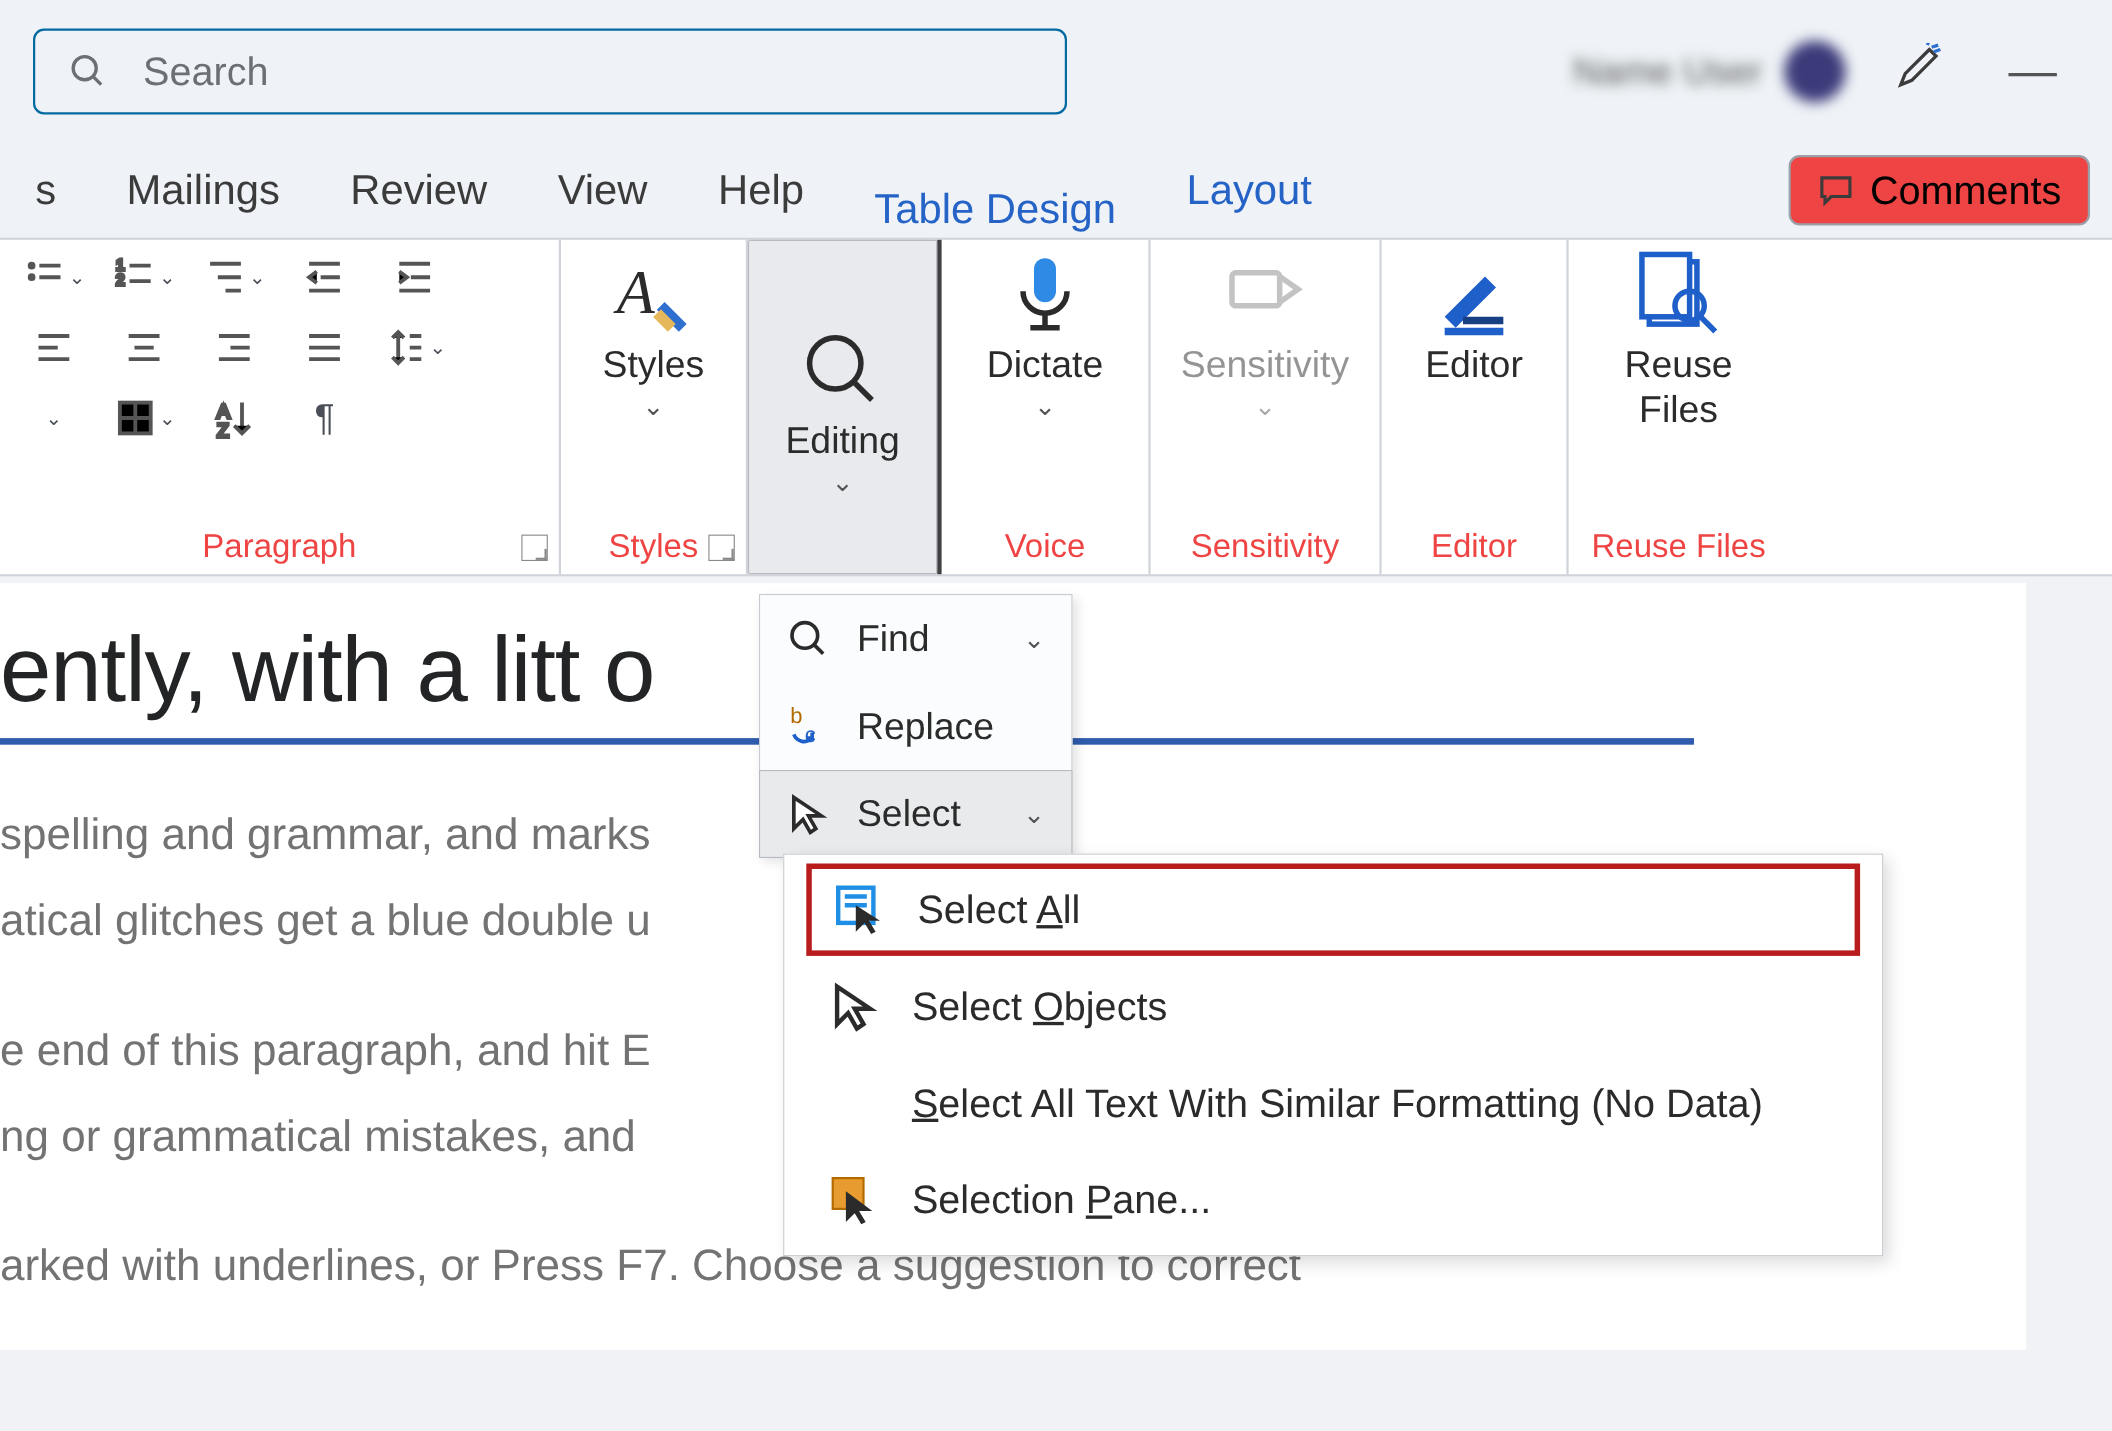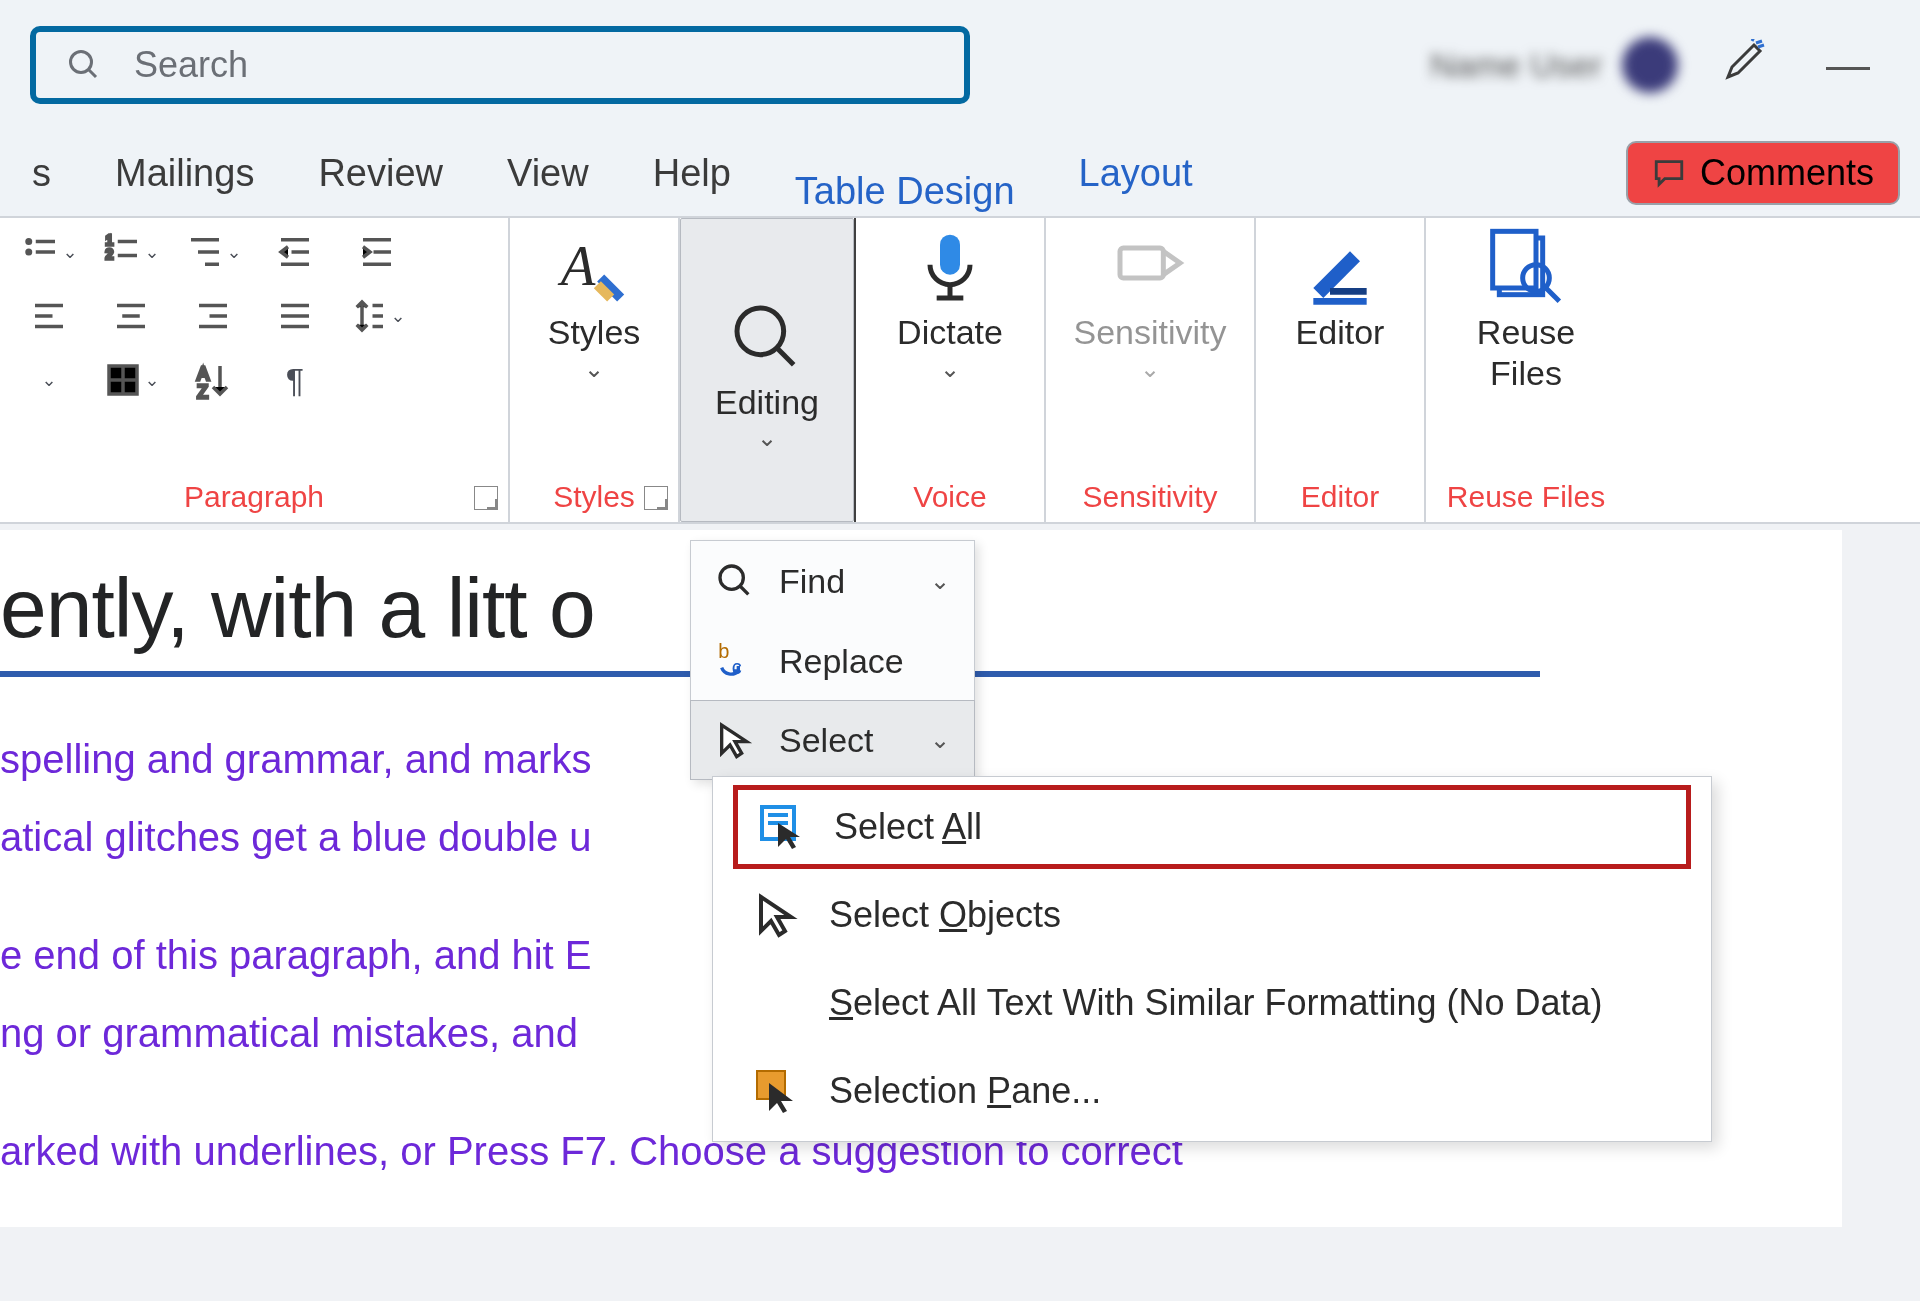--- a/index.html
+++ b/index.html
@@ -1,20 +1,20 @@
 <!DOCTYPE html>
 <html><head>
 <meta charset="utf-8">
 <style>
 * { box-sizing: border-box; margin: 0; padding: 0; }
 body { font-family: "Segoe UI", Arial, sans-serif; background: #f0f2f5; width: 1920px; height: 1301px; overflow: hidden; position: relative; }
 
 
 .titlebar { height: 130px; display: flex; align-items: center; padding: 0 30px; background: #eff3f7; }
-.search-box { width: 940px; height: 78px; border: 6px solid #0369a1; border-radius: 10px; display: flex; align-items: center; padding: 0 30px; background: #eff3f7; }
+.search-box { width: 940px; height: 78px; border: 2px solid #0369a1; border-radius: 10px; display: flex; align-items: center; padding: 0 30px; background: #eff3f7; }
 .search-box svg { width: 36px; height: 36px; }
 .search-box span { margin-left: 32px; font-size: 36px; color: #6b6f76; }
 .title-right { margin-left: auto; display: flex; align-items: center; gap: 40px; }
 .user-area { display: flex; align-items: center; gap: 20px; filter: blur(6px); }
 .user-name { font-size: 34px; color: #555; }
 .avatar { width: 56px; height: 56px; border-radius: 50%; background: #3b3b7a; }
 .mic-pen svg { width: 48px; height: 48px; }
 .min-btn { font-size: 44px; color: #555; padding: 0 20px; }
 
 
@@ -51,21 +51,21 @@
 .select-menu { position:absolute; left:712px; top:776px; width:1000px; background:#fff; border:1px solid #c7cbd1; box-shadow: 6px 6px 14px rgba(0,0,0,0.14); padding:6px 12px;}
 .sm-item { display:flex; align-items:center; height:88px; padding:0 28px; gap:28px; font-size:36px; color:#2b2b2b;}
 .sm-item .icon-slot { width:48px; height:48px; display:flex; align-items:center; justify-content:center; flex-shrink:0;}
 .sm-item.highlight { border:5px solid #b81c1c; margin:2px 8px; padding:0 20px; height:84px;}
 .sm-item .ul { text-decoration: underline; }
 
 
 .doc { position:absolute; left:-30px; top:530px; right:78px; background:#fff; padding:30px 30px 40px 30px; border-top: none; }
 .doc h1 { font-size:84px; font-weight:300; color:#232425; font-family:"Segoe UI Light","Segoe UI",sans-serif; letter-spacing:-1px;}
 .doc .rule { height:6px; background:#2f5cad; margin-top:14px; width: 1540px;}
-.doc p { font-size:40px; color:#6d28d9; margin-top:46px; line-height:1.8; max-width: 1500px;}
+.doc p { font-size:40px; color:#737373; margin-top:46px; line-height:1.8; max-width: 1500px;}
 
 .para-row2 { display:flex; gap:22px; }
 </style>
 </head>
 <body>
 
 <div class="titlebar">
   <div class="search-box">
     <svg viewBox="0 0 24 24" fill="none" stroke="#6b6f76" stroke-width="2">
         <circle cx="10" cy="10" r="7"></circle>
@@ -229,21 +229,21 @@
           <path d="M28 30 L40 42" stroke="#2f6fd0" stroke-width="6"></path>
           <path d="M26 34 L34 42" stroke="#e6b85c" stroke-width="6"></path>
         </svg>
       <div class="lbl">Styles</div>
       <div class="chev">⌄</div>
     </div>
     <div class="rgroup-label">Styles</div>
     <div class="dialog-launch"></div>
   </div>
 
-  <div class="rgroup" style="width:176px; border-right:2px solid #404040; padding:0;">
+  <div class="rgroup" style="width:176px; border-right:4px solid #404040; padding:0;">
     <div class="big-item editing-btn" style="height:100%; width:100%; justify-content:center;">
       <svg viewBox="0 0 48 48" fill="none" stroke="#2b2b2b" stroke-width="3">
           <circle cx="20" cy="20" r="14"></circle>
           <line x1="40" y1="40" x2="30" y2="30"></line>
         </svg>
       <div class="lbl">Editing</div>
       <div class="chev">⌄</div>
     </div>
   </div>
 

